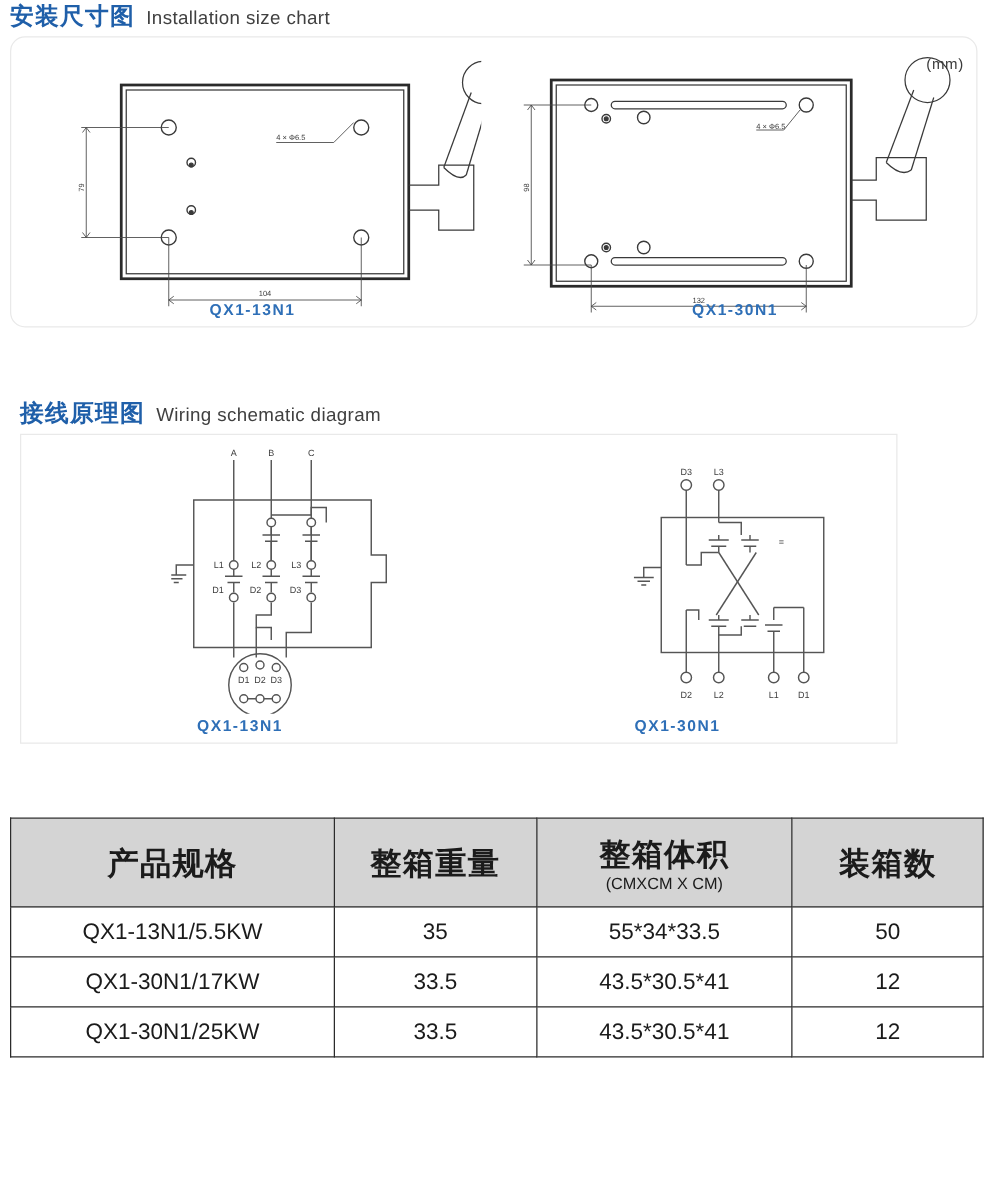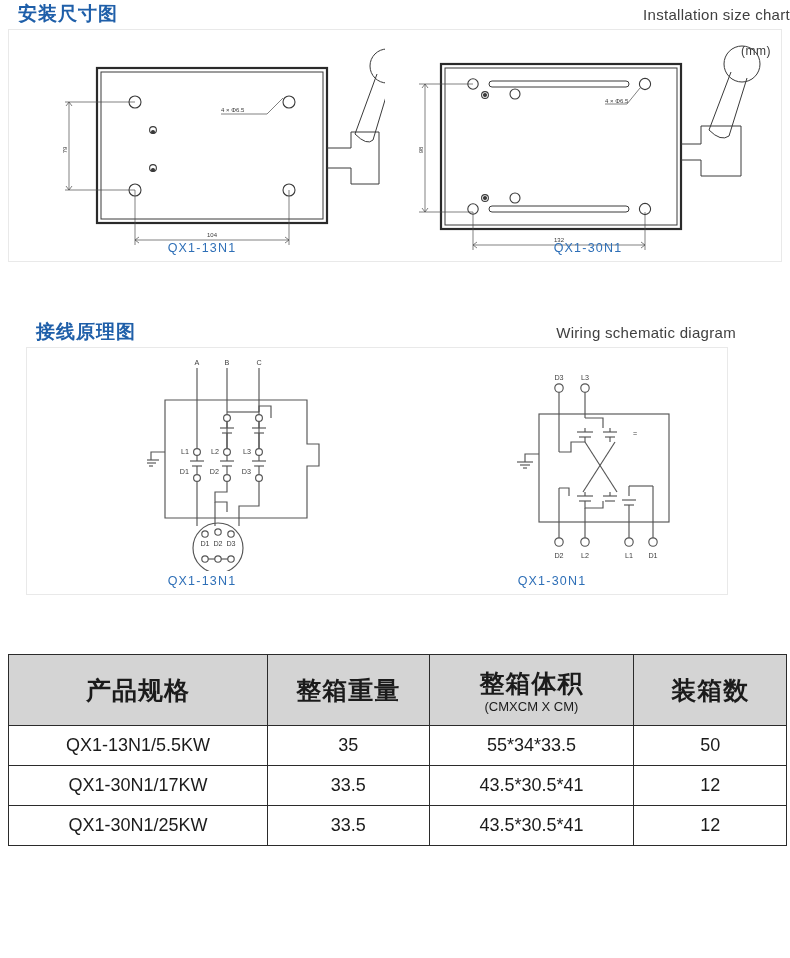--- a/index.html
+++ b/index.html
@@ -6,40 +6,41 @@
   body {
     width:790px; height:958px;
     background:#ffffff;
     font-family:"Liberation Sans", sans-serif;
     color:#231f20;
     overflow:hidden;
     position:relative;
   }
 
   
-  .sec-head { display:flex; align-items:flex-end; gap:9px; padding:0 0 0 18px;justify-content:space-between; }
+  .sec-head { display:flex; align-items:flex-end; gap:9px; padding:0 0 0 8px; }
   .sec-head .cn {
     font-size:19px; font-weight:bold; color:#1f5fa9;
     letter-spacing:1px; line-height:1;
   }
   .sec-head .en {
     font-size:15px; color:#404040; line-height:1; letter-spacing:.3px;
     padding-bottom:1px;
   }
 
   
   .panel {
     position:relative;
     border:1px solid #e9e9e9;
     background:#fff;
     box-sizing:border-box;
   }
   .panel-caption-row {
     position:absolute; left:0; right:0; bottom:6px;
     display:flex;
+    font-weight:bold;
   }
   .panel-caption-row .cap {
     flex:1 1 50%; text-align:center;
     font-size:12.5px; color:#2e6fb7; letter-spacing:1.2px;
   }
   .unit-label {
     position:absolute; right:10px; top:14px;
     font-size:12px; color:#3b3b3b; letter-spacing:.5px;
   }
 
@@ -92,21 +93,21 @@
 </head>
 <body>
 
 <div style="position:absolute;left:0;top:4px;width:790px;">
 
   <div class="sec-head">
     <span class="cn">安装尺寸图</span>
     <span class="en">Installation size chart</span>
   </div>
 
-  <div class="panel" style="margin:6px 8px 0 8px; height:233px;">
+  <div class="panel" style="margin:6px 8px 0 8px; height:233px;border-radius:12px;">
 
     <div class="unit-label">(mm)</div>
 
     <svg width="360" height="215" viewBox="0 0 360 215" style="position:absolute;left:16px;top:10px;">
 
       <rect class="ln-thick" x="72" y="28" width="230" height="155"></rect>
       <rect class="ln" x="76" y="32" width="222" height="147"></rect>
 
       <path class="ln" d="M302,108 h24 v-16 h28 v52 h-28 v-16 h-24"></path>
 
@@ -189,21 +190,21 @@
       <text class="dimtxt" x="150" y="208" text-anchor="middle">132</text>
     </svg>
 
     <div class="panel-caption-row">
       <div class="cap">QX1-13N1</div>
       <div class="cap">QX1-30N1</div>
     </div>
   </div>
 </div>
 
-<div style="position:absolute;left:18px;top:322px;width:718px;">
+<div style="position:absolute;left:8px;top:322px;width:718px;">
 
   <div class="sec-head">
     <span class="cn">接线原理图</span>
     <span class="en">Wiring schematic diagram</span>
   </div>
 
   <div class="panel" style="margin:6px 8px 0 8px; height:248px;">
 
     <svg width="230" height="215" viewBox="0 0 230 215" style="position:absolute;left:120px;top:8px;">
 

